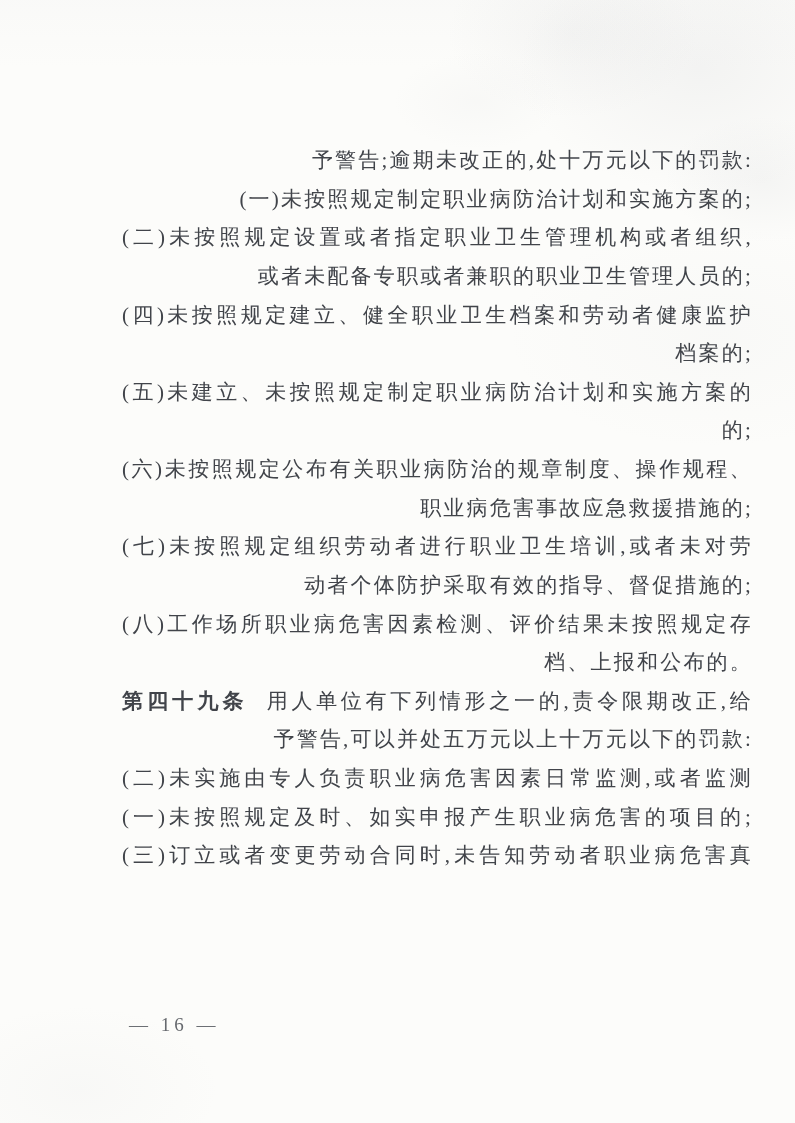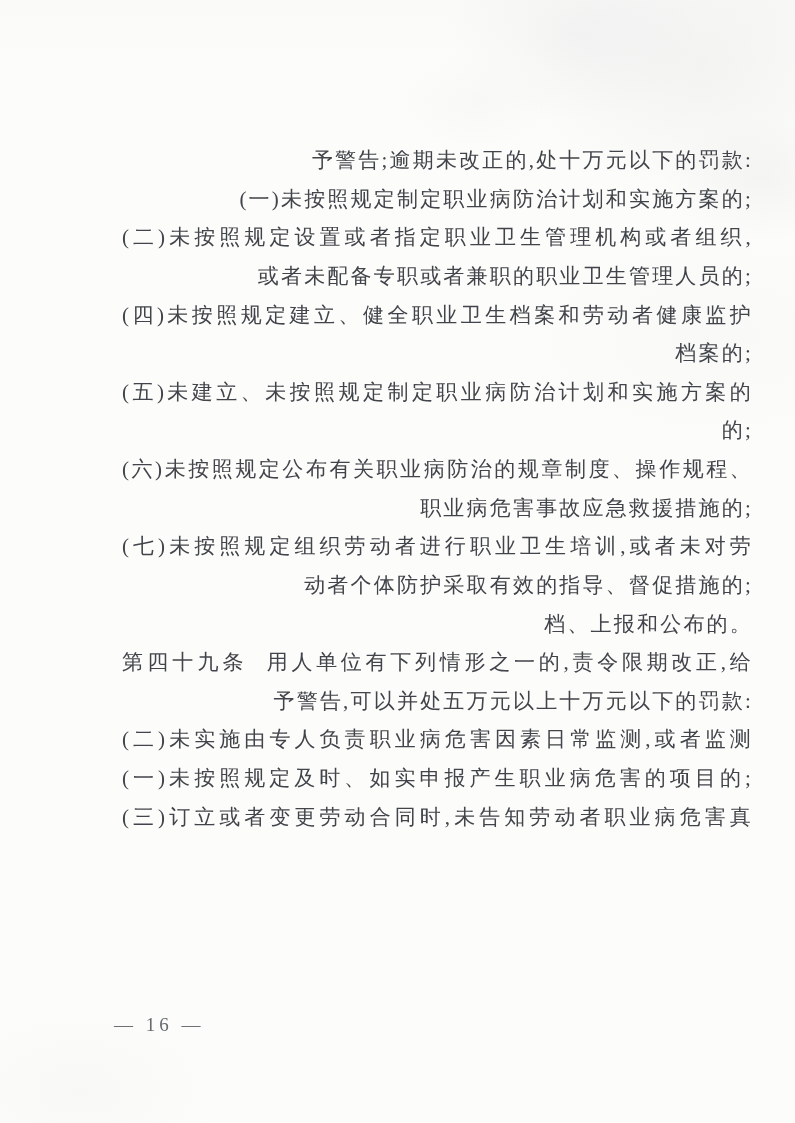--- a/index.html
+++ b/index.html
@@ -45,28 +45,28 @@
   }
   .line.indent {
     padding-left: 29px;
   }
   .line.just {
     white-space: normal;
     text-align: justify;
     text-align-last: justify;
   }
   .term {
-    font-weight: normal;
+    font-weight: bold;
     font-family: "Liberation Sans", "DejaVu Sans", sans-serif;
     margin-right: 19px;
     letter-spacing: 2.6px;
   }
   .footer {
     position: absolute;
-    left: 114px;
+    left: 129px;
     top: 1010px;
     height: 30px;
     line-height: 30px;
     font-size: 19px;
     letter-spacing: 4px;
     color: #66696e;
     font-family: "Liberation Serif", "DejaVu Serif", serif;
   }
 </style>
 </head>
@@ -80,20 +80,21 @@
   <div class="line indent just">(二)未按照规定设置或者指定职业卫生管理机构或者组织,</div>
   <div class="line">或者未配备专职或者兼职的职业卫生管理人员的;</div>
   <div class="line indent just">(四)未按照规定建立、健全职业卫生档案和劳动者健康监护</div>
   <div class="line">档案的;</div>
   <div class="line indent just">(五)未建立、未按照规定制定职业病防治计划和实施方案的</div>
   <div class="line">的;</div>
   <div class="line indent just">(六)未按照规定公布有关职业病防治的规章制度、操作规程、</div>
   <div class="line">职业病危害事故应急救援措施的;</div>
   <div class="line indent just">(七)未按照规定组织劳动者进行职业卫生培训,或者未对劳</div>
   <div class="line">动者个体防护采取有效的指导、督促措施的;</div>
+  <div class="line indent just">(八)工作场所职业病危害因素检测、评价结果未按照规定存</div>
   <div class="line">档、上报和公布的。</div>
   <div class="line indent just">
     <span class="term">第四十九条</span><span>用人单位有下列情形之一的,责令限期改正,给</span>
   </div>
   <div class="line">予警告,可以并处五万元以上十万元以下的罚款:</div>
   <div class="line indent just">(二)未实施由专人负责职业病危害因素日常监测,或者监测</div>
   <div class="line indent just">(一)未按照规定及时、如实申报产生职业病危害的项目的;</div>
   <div class="line indent just">(三)订立或者变更劳动合同时,未告知劳动者职业病危害真</div>
 </div>
 

